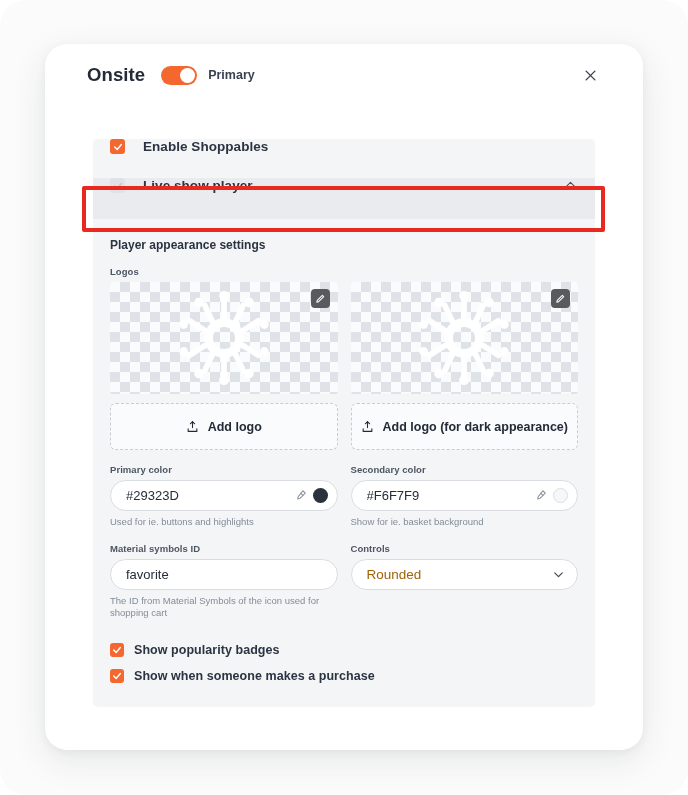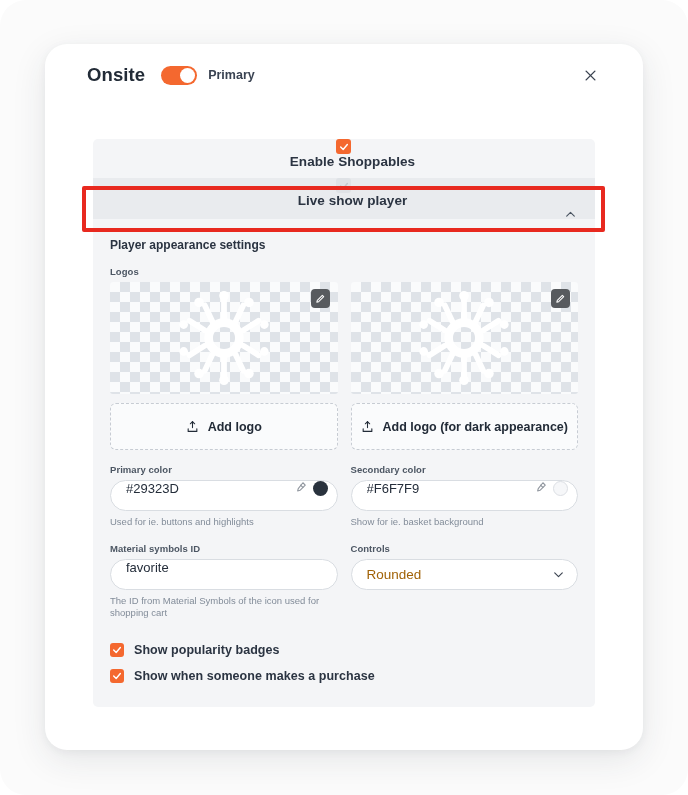--- a/index.html
+++ b/index.html
@@ -86,24 +86,23 @@
     left: 48px; top: 95px;
     width: 502px;
     background: #f4f5f7;
     border-radius: 5px;
     padding-bottom: 18px;
   }
 
   
   .check-row {
     display: flex;
-    align-items: center;
+    align-items: flex-start;
     height: 39px;
     padding: 0 18px 0 17px;
-    flex-direction: column;
   }
   .check-row.accordion { height: 41px; background: #e9ebee; }
 
   .cbox {
     width: 15px; height: 15px;
     border-radius: 3px;
     flex: none;
     display: flex; align-items: center; justify-content: center;
     cursor: pointer;
   }
@@ -209,20 +208,21 @@
   .grid2 { display: flex; gap: 13px; }
   .col { flex: 1; min-width: 0; }
 
   .text-input {
     width: 100%;
     height: 31px;
     border: 1px solid #d9dde2;
     border-radius: 16px;
     background: #ffffff;
     display: flex;
+    align-items: center;
     padding: 0 9px 0 15px;
   }
   .text-input .val {
     font-size: 13px;
     color: #242d3a;
     flex: 1;
     white-space: nowrap;
     overflow: hidden;
   }
   .eyedropper { width: 14px; height: 14px; flex: none; margin-right: 6px; opacity: .62; }

